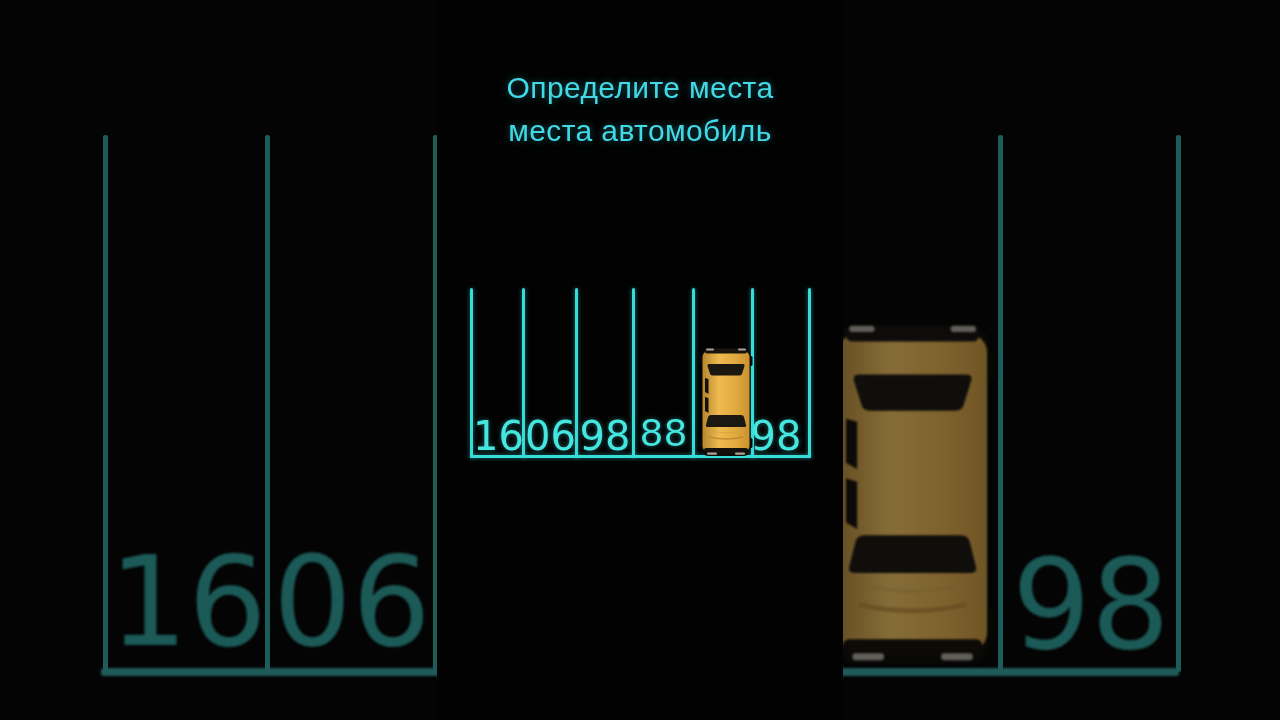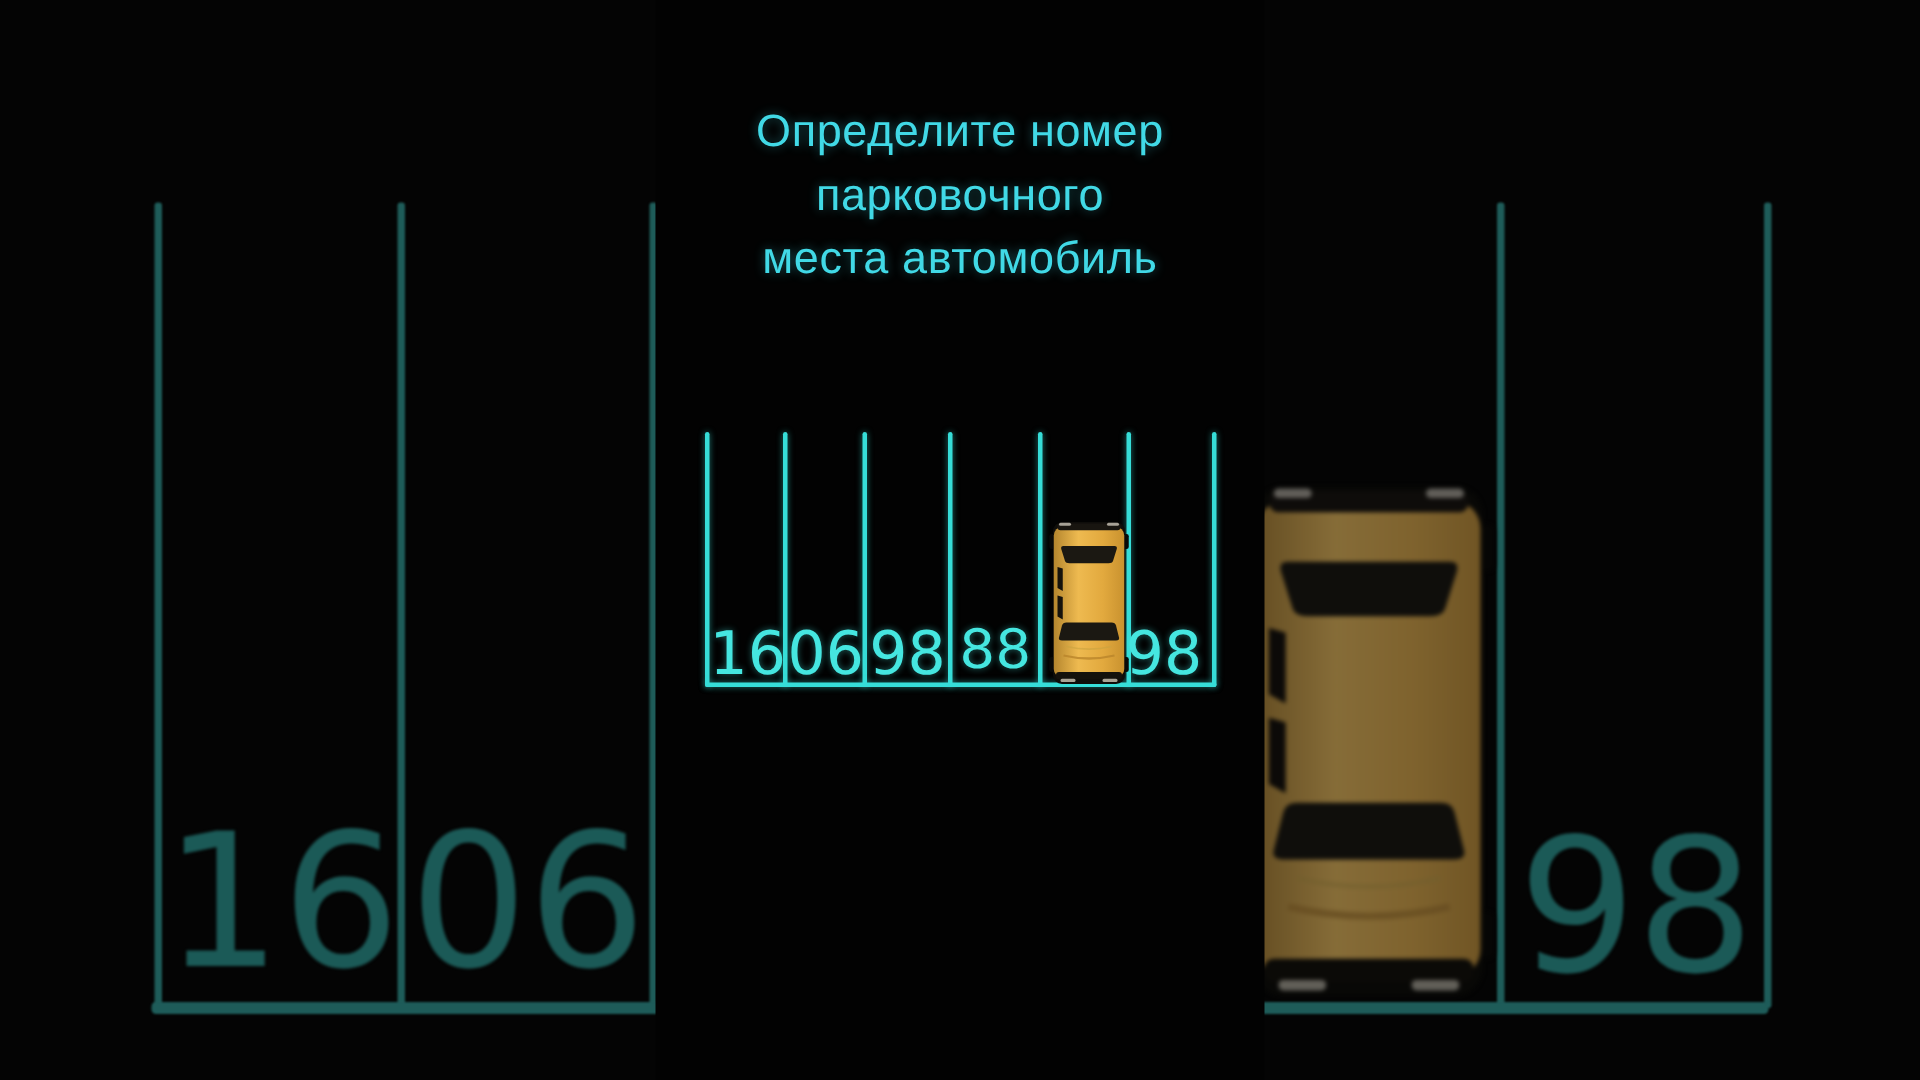--- a/index.html
+++ b/index.html
@@ -174,22 +174,21 @@
     <div class="bg-car">
       <svg width="54" height="110">
         <use href="#toycar"></use>
       </svg>
     </div>
   </div>
 
   <div class="panel">
 
     <div class="question">
-      <div>Определите номер</div>
-      <div>парковочного</div>
+      <div>Определите места</div>
       <div>места автомобиль</div>
     </div>
 
     <div class="diagram">
       <div class="vline l1"></div>
       <div class="vline l2"></div>
       <div class="vline l3"></div>
       <div class="vline l4"></div>
       <div class="vline l5"></div>
       <div class="vline l6"></div>

